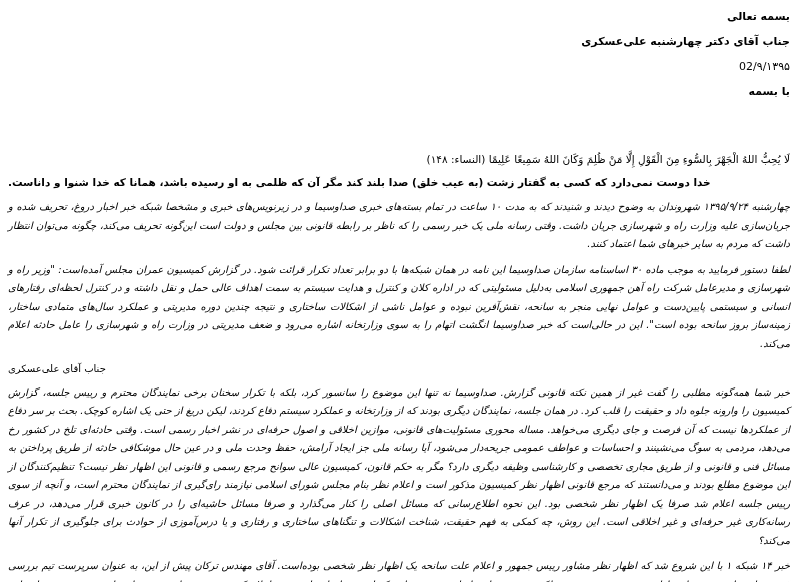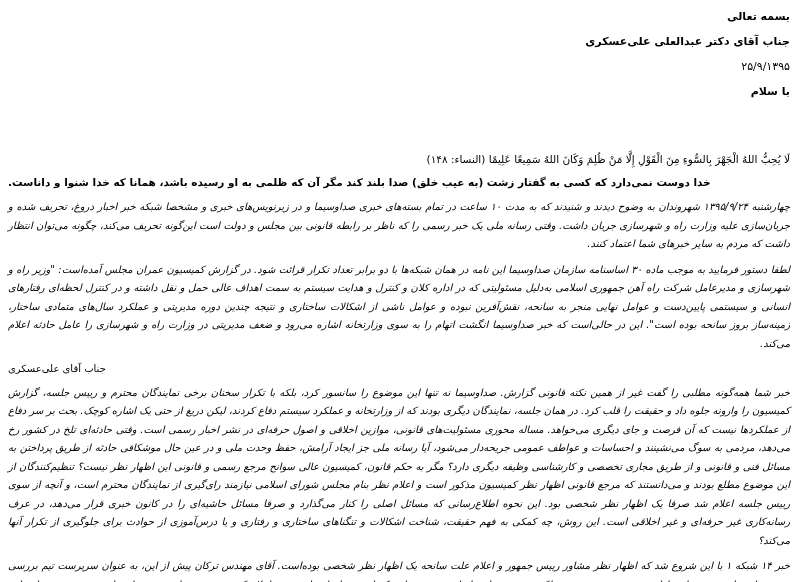--- a/index.html
+++ b/index.html
@@ -54,26 +54,26 @@
     margin: 0 0 5px 0;
   }
 </style>
 </head>
 <body>
 
 <div class="page">
 
   <div class="hdr b">بسمه تعالی</div>
 
-  <div class="hdr b">جناب آقای دکتر عبدالعلی علی‌عسکری</div>
+  <div class="hdr b">جناب آقای دکتر چهارشنبه علی‌عسکری</div>
 
 
-  <div class="hdr">۲۵/۹/۱۳۹۵</div>
+  <div class="hdr">02/۹/۱۳۹۵</div>
 
-  <div class="hdr b">با سلام</div>
+  <div class="hdr b">با بسمه</div>
 
   <div class="verse">لَا يُحِبُّ اللهُ الْجَهْرَ بِالسُّوءِ مِنَ الْقَوْلِ إِلَّا مَنْ ظُلِمَ وَكَانَ اللهُ سَمِيعًا عَلِيمًا (النساء: ۱۴۸)</div>
 
   <div class="verse-tr">خدا دوست نمی‌دارد که کسی به گفتار زشت (به عیب خلق) صدا بلند کند مگر آن که ظلمی به او رسیده باشد، همانا که خدا شنوا و داناست.</div>
 
   <p class="para">چهارشنبه ۱۳۹۵/۹/۲۴ شهروندان به وضوح دیدند و شنیدند که به مدت ۱۰ ساعت در تمام بسته‌های خبری صداوسیما و در زیرنویس‌های خبری و مشخصا شبکه خبر اخبار دروغ، تحریف شده و جریان‌سازی علیه وزارت راه و شهرسازی جریان داشت. وقتی رسانه ملی یک خبر رسمی را که ناظر بر رابطه قانونی بین مجلس و دولت است این‌گونه تحریف می‌کند، چگونه می‌توان انتظار داشت که مردم به سایر خبرهای شما اعتماد کنند.</p>
 
   <p class="para">لطفا دستور فرمایید به موجب ماده ۳۰ اساسنامه سازمان صداوسیما این نامه در همان شبکه‌ها با دو برابر تعداد تکرار قرائت شود. در گزارش کمیسیون عمران مجلس آمده‌است: "وزیر راه و شهرسازی و مدیرعامل شرکت راه آهن جمهوری اسلامی به‌دلیل مسئولیتی که در اداره کلان و کنترل و هدایت سیستم به سمت اهداف عالی حمل و نقل داشته و در کنترل لحظه‌ای رفتارهای انسانی و سیستمی پایین‌دست و عوامل نهایی منجر به سانحه، نقش‌آفرین نبوده و عوامل ناشی از اشکالات ساختاری و نتیجه چندین دوره مدیریتی و عملکرد سال‌های متمادی ساختار، زمینه‌ساز بروز سانحه بوده است". این در حالی‌است که خبر صداوسیما انگشت اتهام را به سوی وزارتخانه اشاره می‌رود و ضعف مدیریتی در وزارت راه و شهرسازی را عامل حادثه اعلام می‌کند.</p>
 
   <div class="subheading">جناب آقای علی‌عسکری</div>

